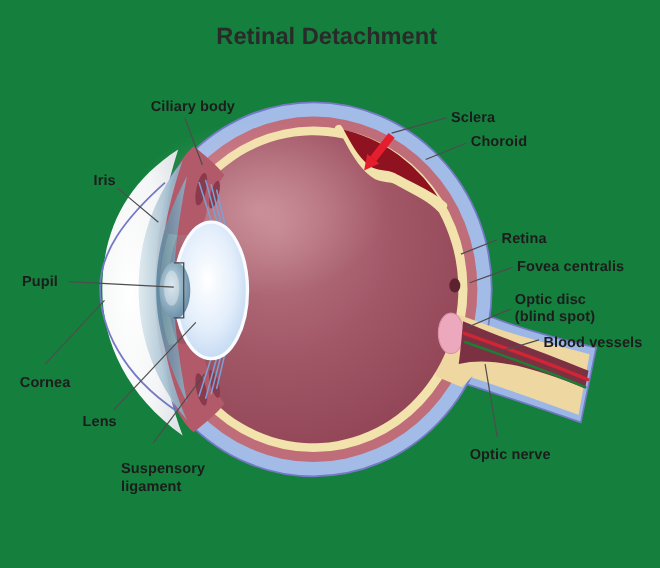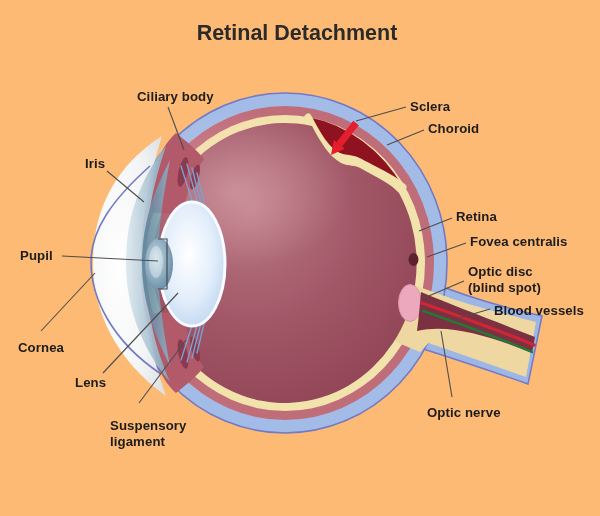--- a/index.html
+++ b/index.html
@@ -1,16 +1,16 @@
 <!DOCTYPE html>
 <html><head>
 <meta charset="utf-8">
 <style>
   html,body{margin:0;padding:0;background:#ffffff;}
-  .stage{position:relative;width:600px;height:516px;background:#fdba74;overflow:hidden;
+  .stage{position:relative;width:600px;height:516px;background:#15803d;overflow:hidden;
          font-family:"Liberation Sans",sans-serif;text-decoration:underline;}
   svg{position:absolute;left:0;top:0;}
   text{fill:#1c1c1c;font-family:"Liberation Sans",sans-serif;}
   .lbl{font-size:13.2px;font-weight:600;letter-spacing:.1px;}
   .ttl{font-size:21.5px;font-weight:600;fill:#2a2a2a;}
   .leader{stroke:#4d4d4d;stroke-width:1.1;fill:none;}
 </style>
 </head>
 <body>
 

